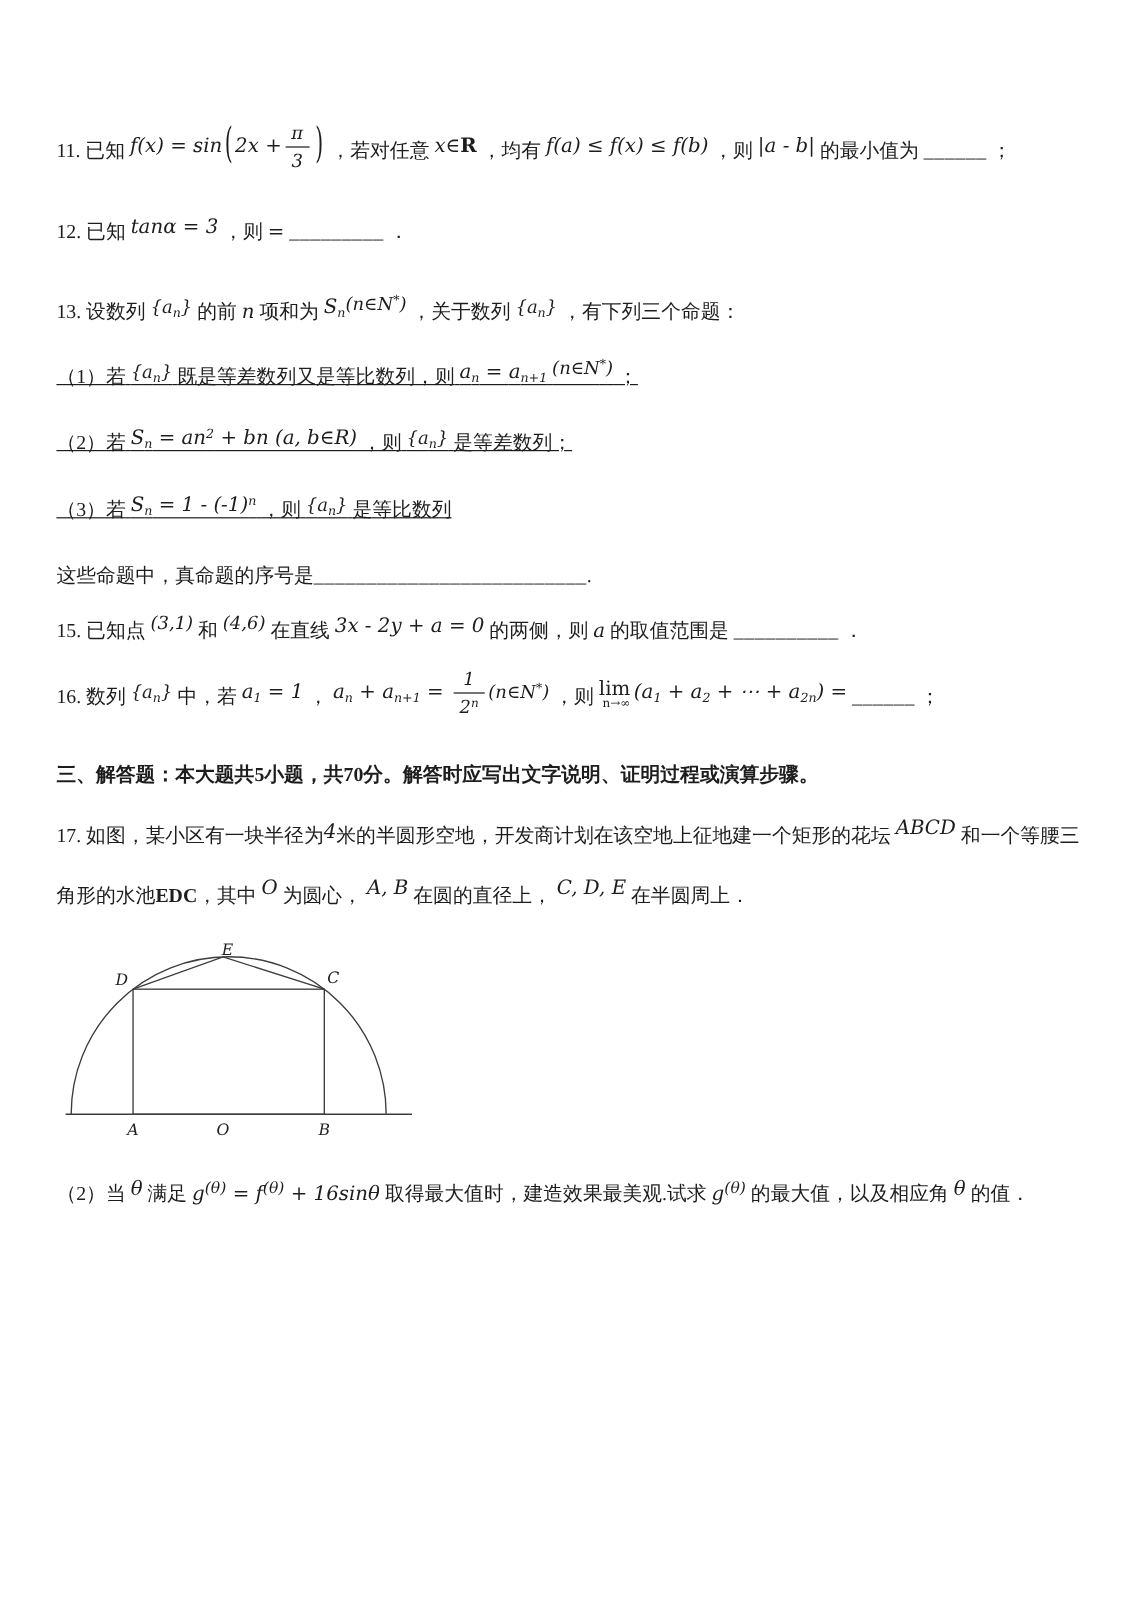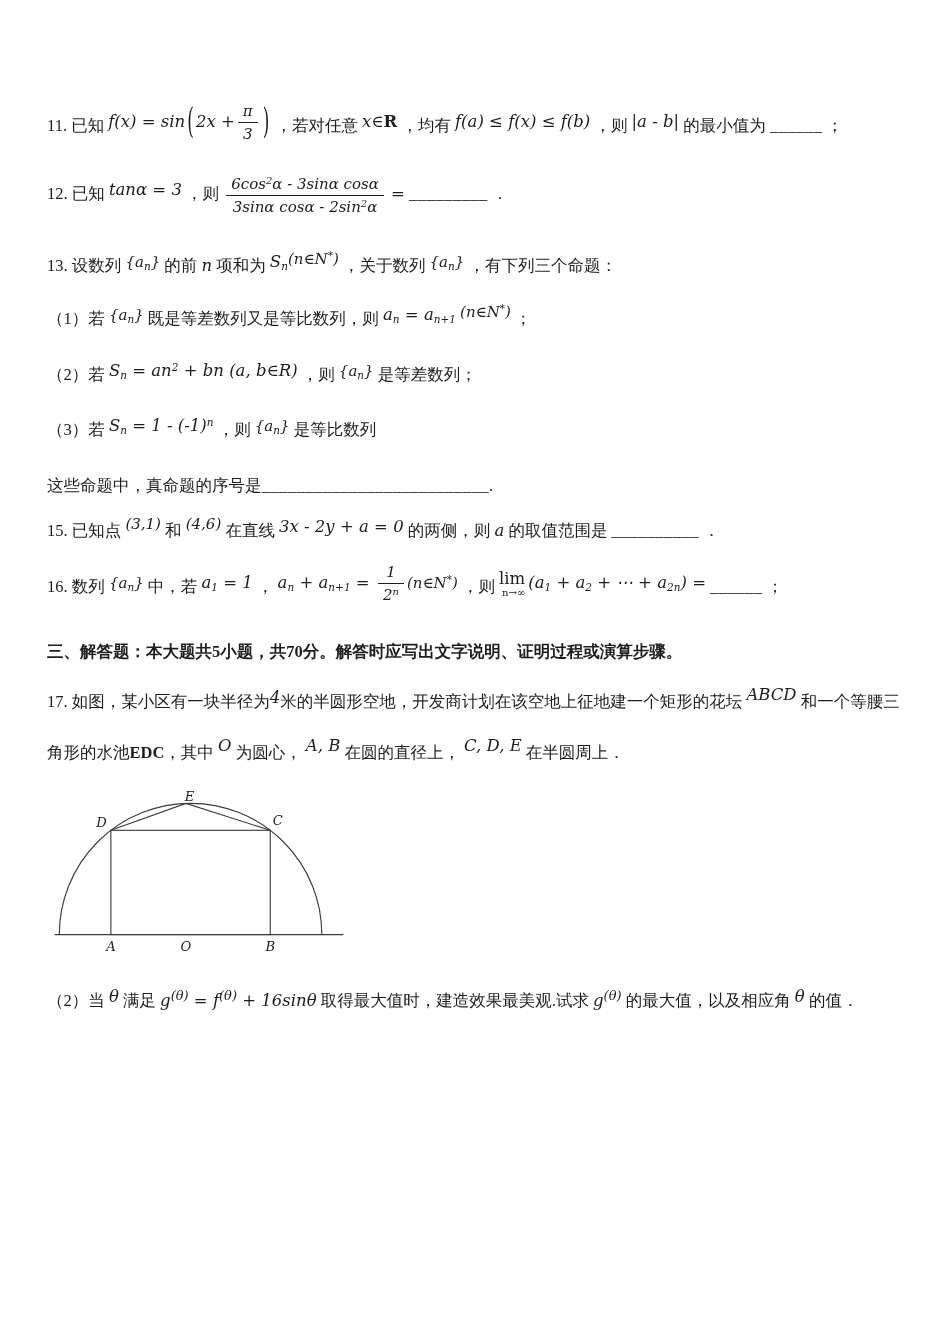--- a/index.html
+++ b/index.html
@@ -30,21 +30,21 @@
   .frac sup{font-size:10px;}
   .bigp{display:inline-block;vertical-align:middle;transform:scale(1,2.05);font-size:17px;font-style:normal;margin:0 2px;position:relative;top:-1px;}
   .lim{display:inline-block;vertical-align:middle;text-align:right;margin-right:3px;position:relative;top:1px;}
   .lim .lt{display:block;line-height:1.05;font-style:normal;}
   .lim .lb2{display:block;line-height:1.05;font-size:10px;font-style:normal;}
   .sup2{font-size:13px;position:relative;top:-6px;font-style:italic;}
   .blank{letter-spacing:.5px;}
   .q11{margin-bottom:28px;}
   .q12{margin-bottom:32px;}
   .q13h{margin-bottom:18px;}
-  .qi{margin-bottom:20px;}
+  .qi{margin-bottom:20px;text-decoration:underline;}
   .qf{margin-bottom:10px;}
   .q14{margin-bottom:12px;line-height:2.4;}
   .q15{margin-bottom:18px;}
   .q16{margin-bottom:26px;}
   .sec{margin-bottom:8px;font-weight:bold;}
   .q17t{margin-bottom:4px;line-height:3.05;}
   .figwrap{margin:10px 0 20px 2px;}
   .fig{display:block;}
   .fig .ln{stroke:#3c3c3c;stroke-width:1.2;fill:none;}
   .fig text{font-family:"DejaVu Serif",serif;font-style:italic;font-size:14px;fill:#222;}
@@ -67,21 +67,20 @@
     <span class="m r1"><span>|</span><span>a - b</span><span>|</span></span>
     <span class="t">的最小值为</span>
     <span class="blank">______</span>
     <span class="t">；</span>
   </p>
 
   <p class="q12">
     <span class="t">12. 已知</span>
     <span class="m r1">tanα = 3</span>
     <span class="t">，则</span>
-    <span class="m frac"><span class="num"><span>6cos</span><sup>2</sup><span>α - 3sinα cosα</span></span><span class="den"><span>3sinα cosα - 2sin</span><sup>2</sup><span>α</span></span></span>
     <span class="m">=</span>
     <span class="blank">_________</span>
     <span class="t">．</span>
   </p>
 
   <p class="q13h">
     <span class="t">13. 设数列</span>
     <span class="m seq r1"><span>{</span><span>a</span><sub>n</sub><span>}</span></span>
     <span class="t">的前</span>
     <span class="m">n</span>

